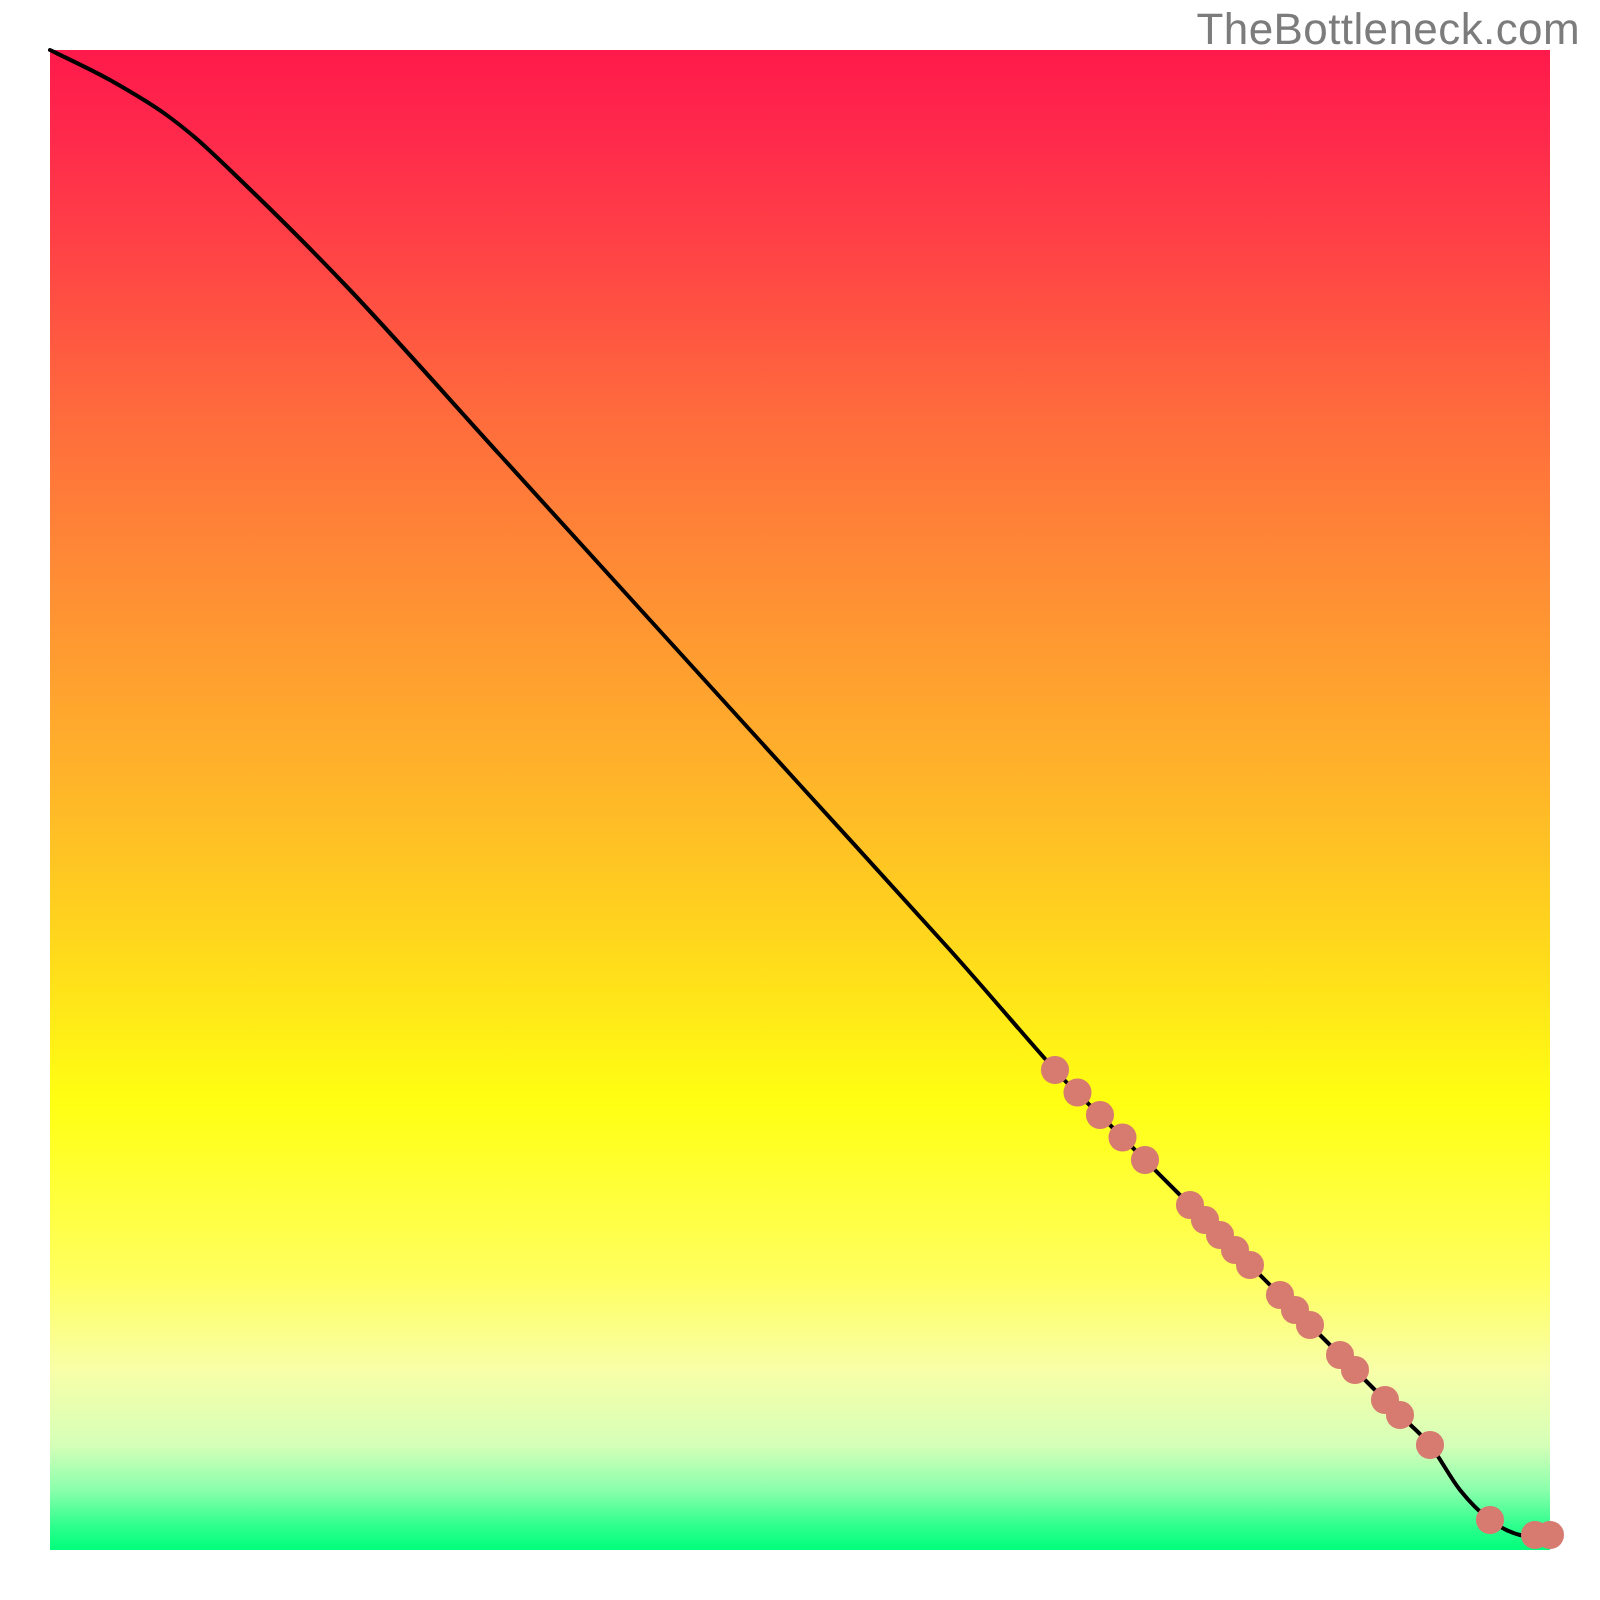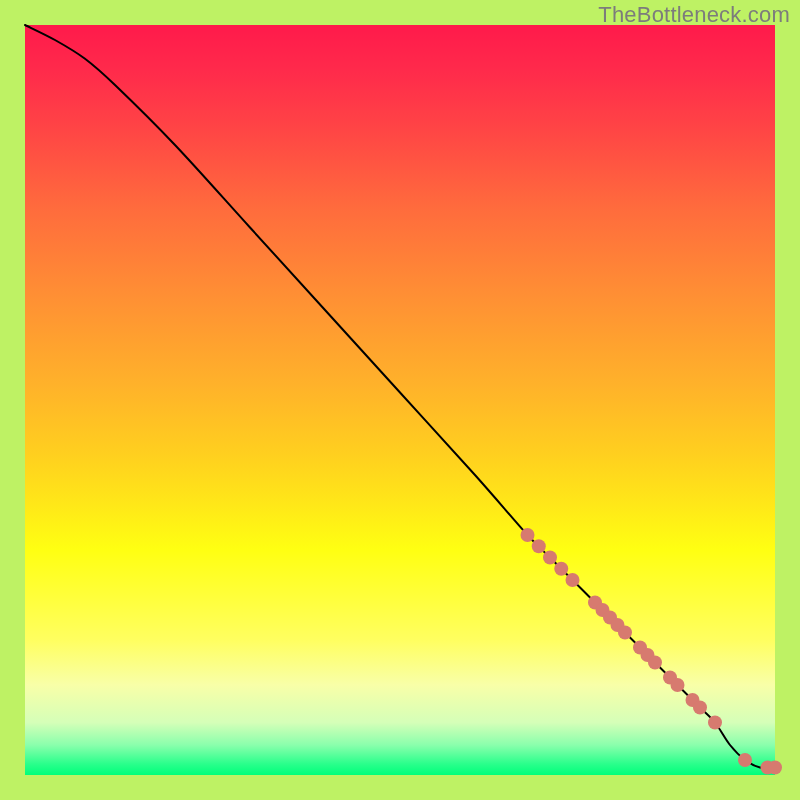--- a/index.html
+++ b/index.html
@@ -8,21 +8,21 @@
     width: 800px;
     height: 800px;
     background: #000;
     overflow: hidden;
     font-family: Arial, Helvetica, sans-serif;
   }
   .stage {
     position: relative;
     width: 800px;
     height: 800px;
-    background: #bef264;
+    background: #ffffff;
   }
   .plot-area {
     position: absolute;
     left: 25px;
     top: 25px;
     width: 750px;
     height: 750px;
     
     background: linear-gradient(
       to bottom,

